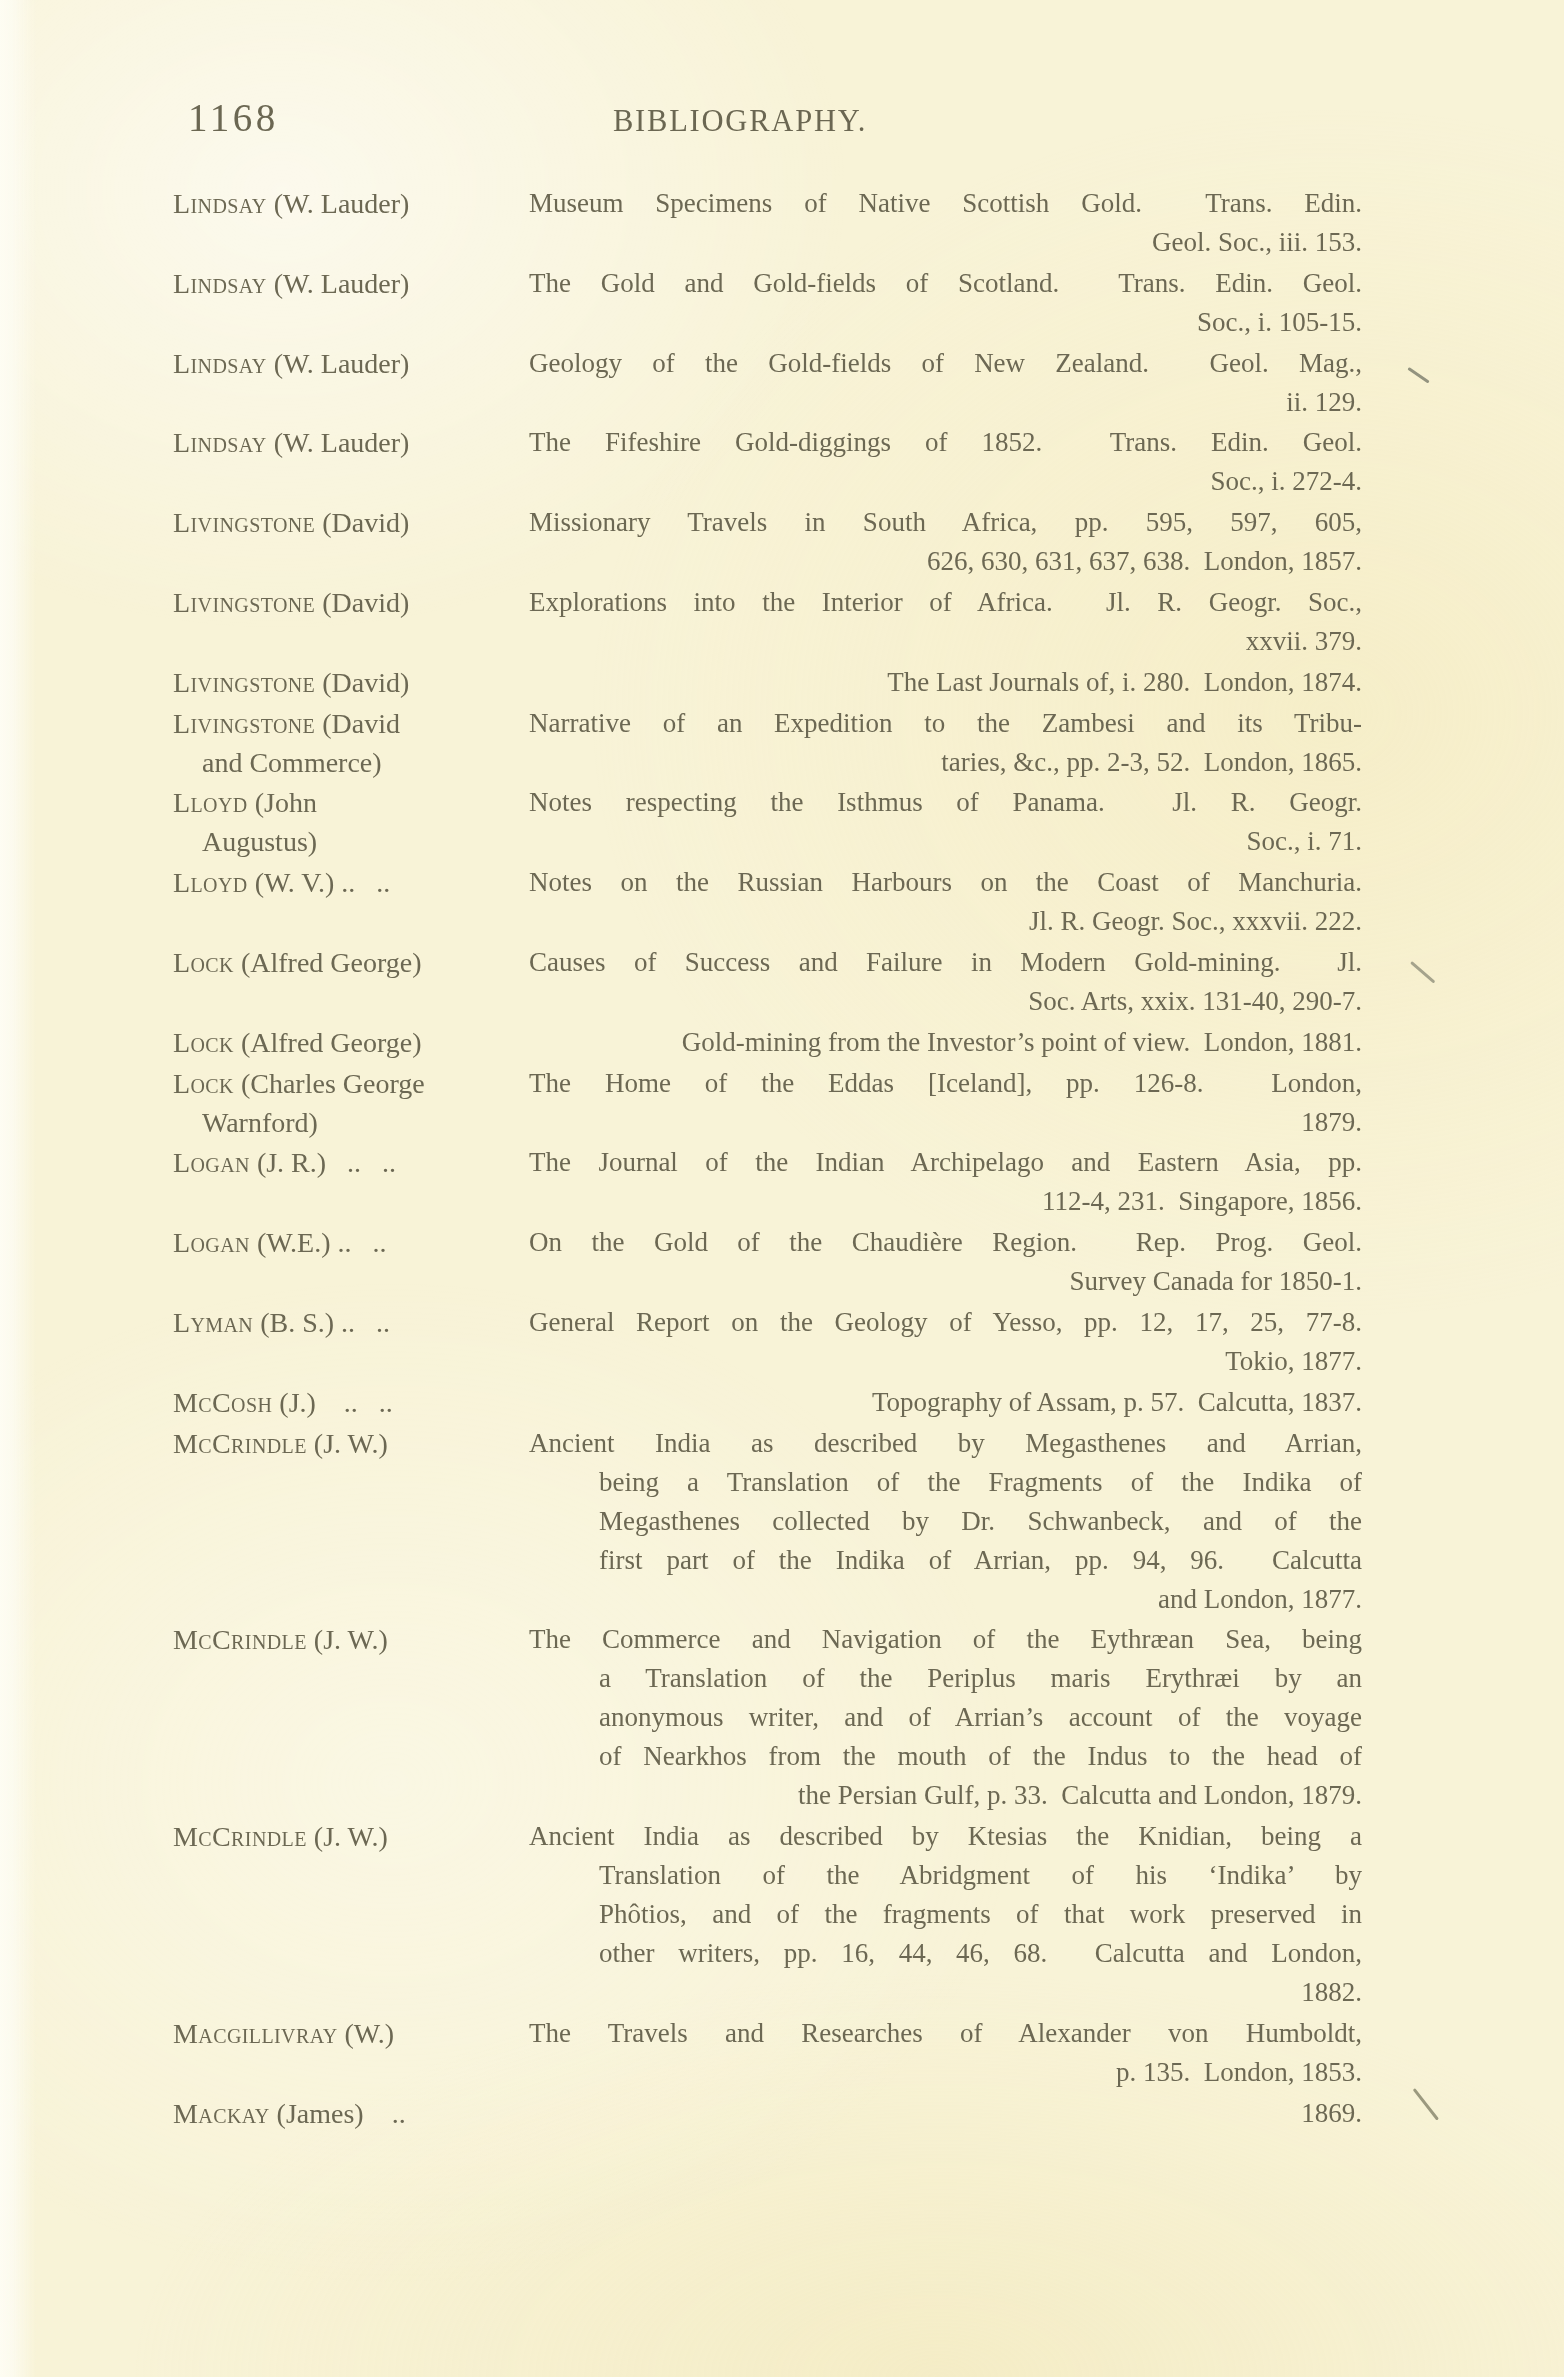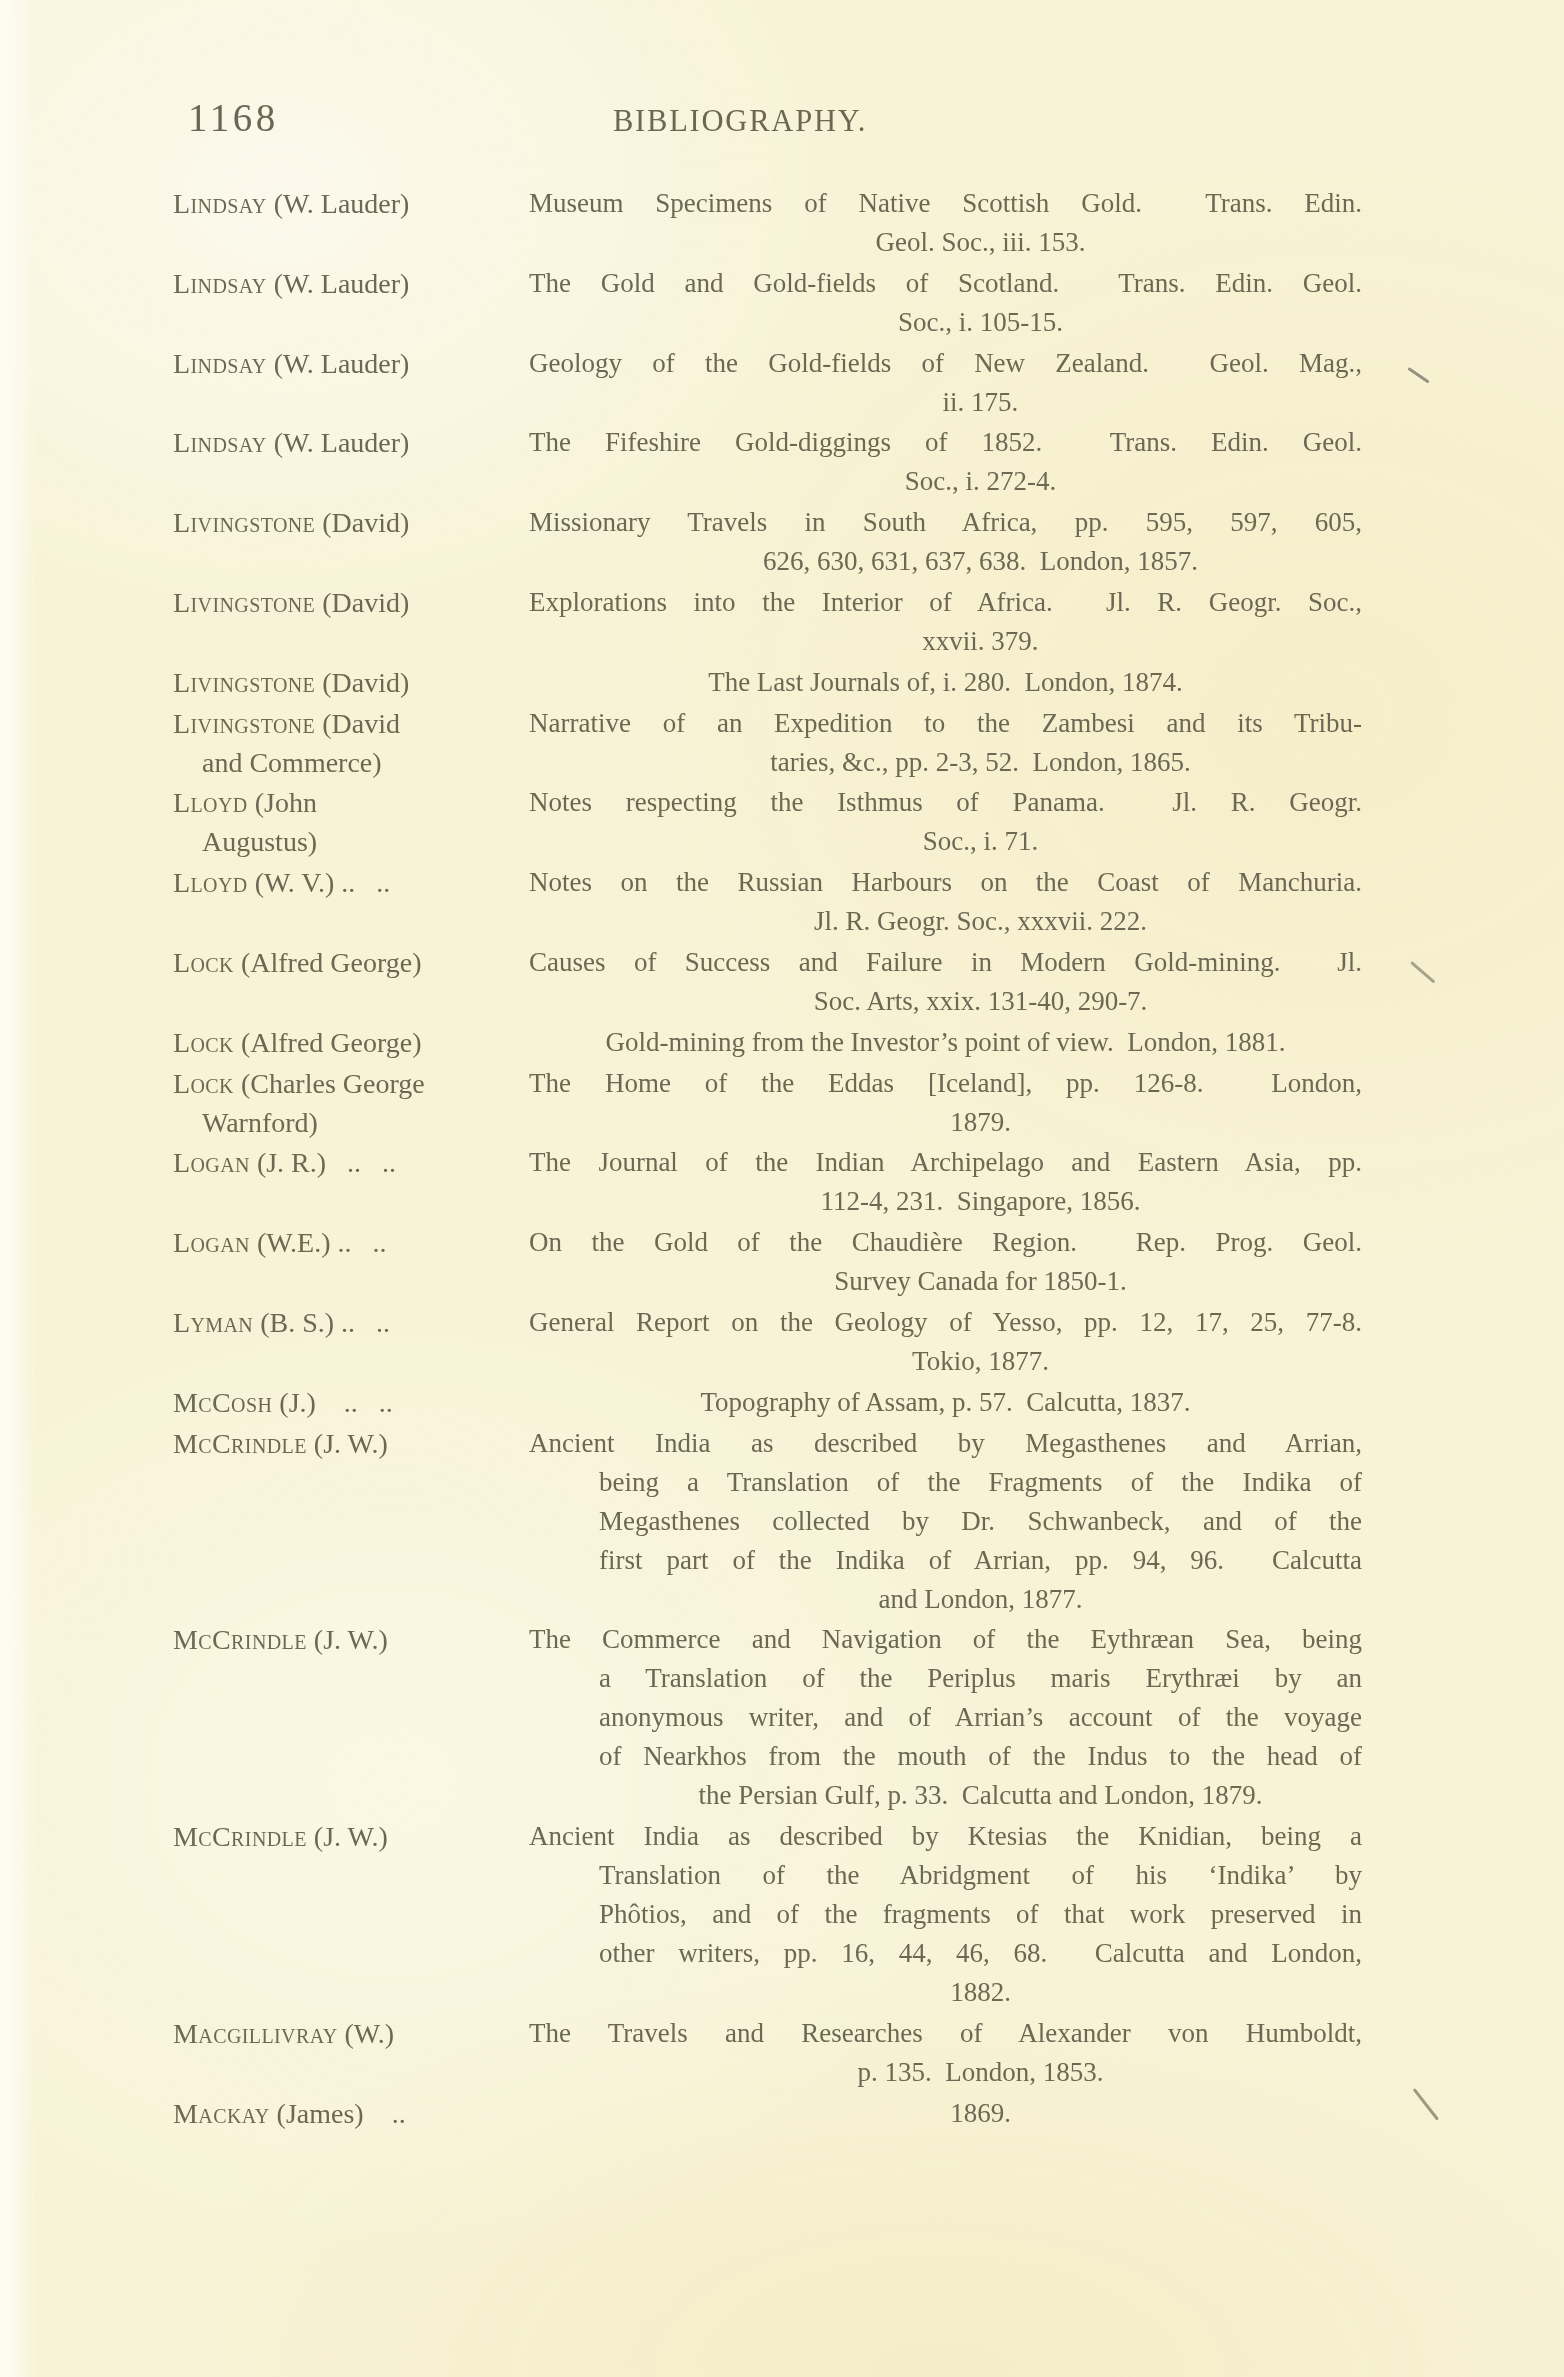--- a/index.html
+++ b/index.html
@@ -33,21 +33,21 @@
   .author{
     width:356px;flex:0 0 356px;
     font-size:28px;line-height:39px;white-space:pre-wrap;
   }
   .author .sc{font-variant:small-caps;letter-spacing:0.4px;}
   .author-line.cont{padding-left:29px;}
   .entry-body{
     width:833px;flex:0 0 833px;
     font-size:27px;line-height:39px;white-space:pre-wrap;
   }
-  .body-line{text-align:center;hyphens:none;}
+  .body-line{text-align:right;hyphens:none;}
   .body-line.cont{padding-left:70px;}
   .body-line.fill{text-align:justify;text-align-last:justify;}
   .pen-mark{
     position:absolute;border-radius:1.8px;transform-origin:left top;
     pointer-events:none;
   }
 </style>
 </head>
 <body>
 
@@ -60,21 +60,21 @@
     <div class="entry-body"><div class="body-line fill">Museum Specimens of Native Scottish Gold.  Trans. Edin.</div><div class="body-line cont">Geol. Soc., iii. 153.</div></div>
   </div>
 
   <div class="entry">
     <div class="author"><div class="author-line"><span class="sc">Lindsay</span> (W. Lauder)</div></div>
     <div class="entry-body"><div class="body-line fill">The Gold and Gold-fields of Scotland.  Trans. Edin. Geol.</div><div class="body-line cont">Soc., i. 105-15.</div></div>
   </div>
 
   <div class="entry">
     <div class="author"><div class="author-line"><span class="sc">Lindsay</span> (W. Lauder)</div></div>
-    <div class="entry-body"><div class="body-line fill">Geology of the Gold-fields of New Zealand.  Geol. Mag.,</div><div class="body-line cont">ii. 175.</div></div>
+    <div class="entry-body"><div class="body-line fill">Geology of the Gold-fields of New Zealand.  Geol. Mag.,</div><div class="body-line cont">ii. 129.</div></div>
   </div>
 
   <div class="entry">
     <div class="author"><div class="author-line"><span class="sc">Lindsay</span> (W. Lauder)</div></div>
     <div class="entry-body"><div class="body-line fill">The Fifeshire Gold-diggings of 1852.  Trans. Edin. Geol.</div><div class="body-line cont">Soc., i. 272-4.</div></div>
   </div>
 
   <div class="entry">
     <div class="author"><div class="author-line"><span class="sc">Livingstone</span> (David)</div></div>
     <div class="entry-body"><div class="body-line fill">Missionary Travels in South Africa, pp. 595, 597, 605,</div><div class="body-line cont">626, 630, 631, 637, 638.  London, 1857.</div></div>

